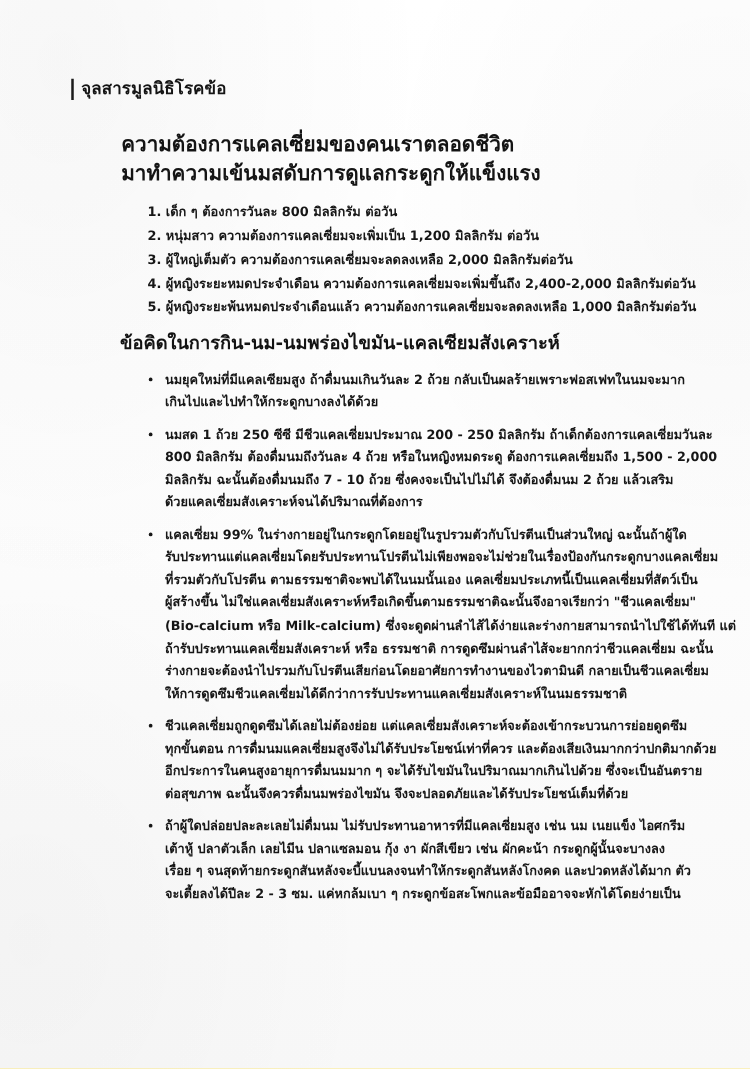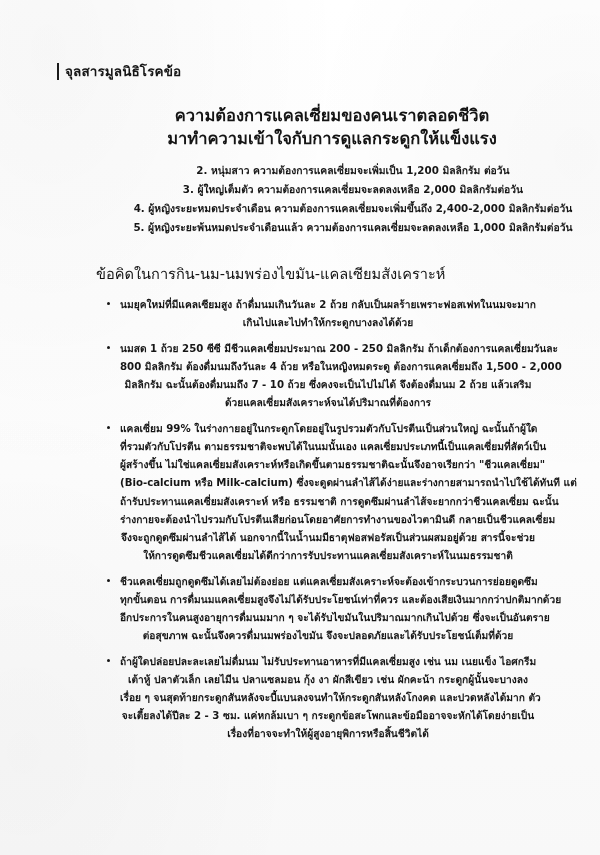--- a/index.html
+++ b/index.html
@@ -15,21 +15,20 @@
     font-family: "DejaVu Sans", "Liberation Sans", sans-serif;
   }
 
   .page {
     position: relative;
     width: 600px;
     height: 855px;
     background: #fde047;
     box-sizing: border-box;
     overflow: hidden;
-    text-align: center;
   }
 
   
   .page::before {
     content: "";
     position: absolute;
     inset: 0;
     background:
       radial-gradient(ellipse at 8% 6%, rgba(0,0,0,0.030) 0%, rgba(0,0,0,0) 38%),
       radial-gradient(ellipse at 96% 18%, rgba(0,0,0,0.022) 0%, rgba(0,0,0,0) 34%),
@@ -97,29 +96,29 @@
     white-space: nowrap;
     font-weight: bold;
   }
 
   
   .section-heading {
     position: absolute;
     left: 96px;
     top: 262px;
     font-size: 14.6px;
-    font-weight: normal;
+    font-weight: bold;
     color: #131313;
     white-space: nowrap;
   }
 
   
   .bullets {
     position: absolute;
-    left: 104px;
+    left: 116px;
     top: 296px;
     width: 432px;
   }
   .bullet {
     position: relative;
     padding-left: 16px;
     margin-bottom: 7.5px;
   }
   .bullet-dot {
     position: absolute;
@@ -148,24 +147,25 @@
 <div class="page">
   <div class="content">
 
     <div class="masthead">
       <div class="masthead-rule"></div>
       <div class="masthead-text">จุลสารมูลนิธิโรคข้อ</div>
     </div>
 
     <div class="headline">
       <div class="headline-line">ความต้องการแคลเซี่ยมของคนเราตลอดชีวิต</div>
-      <div class="headline-line">มาทำความเข้าใจกับการดูแลกระดูกให้แข็งแรง</div>
+      <div class="headline-line">มาทำความเข้นมสดับการดูแลกระดูกให้แข็งแรง</div>
     </div>
 
     <div class="numbered">
+      <div class="numbered-item">1. เด็ก ๆ ต้องการวันละ 800 มิลลิกรัม ต่อวัน</div>
       <div class="numbered-item">2. หนุ่มสาว ความต้องการแคลเซี่ยมจะเพิ่มเป็น 1,200 มิลลิกรัม ต่อวัน</div>
       <div class="numbered-item">3. ผู้ใหญ่เต็มตัว  ความต้องการแคลเซี่ยมจะลดลงเหลือ 2,000 มิลลิกรัมต่อวัน</div>
       <div class="numbered-item">4. ผู้หญิงระยะหมดประจำเดือน ความต้องการแคลเซี่ยมจะเพิ่มขึ้นถึง 2,400-2,000 มิลลิกรัมต่อวัน</div>
       <div class="numbered-item">5. ผู้หญิงระยะพ้นหมดประจำเดือนแล้ว ความต้องการแคลเซี่ยมจะลดลงเหลือ 1,000 มิลลิกรัมต่อวัน</div>
     </div>
 
     <div class="section-heading">ข้อคิดในการกิน-นม-นมพร่องไขมัน-แคลเซียมสังเคราะห์</div>
 
     <div class="bullets">
 
@@ -179,42 +179,41 @@
         <span class="bullet-dot"></span>
         <div class="bullet-line">นมสด 1 ถ้วย 250 ซีซี  มีชีวแคลเซี่ยมประมาณ 200 - 250  มิลลิกรัม ถ้าเด็กต้องการแคลเซี่ยมวันละ</div>
         <div class="bullet-line indent">800 มิลลิกรัม ต้องดื่มนมถึงวันละ 4 ถ้วย หรือในหญิงหมดระดู ต้องการแคลเซี่ยมถึง 1,500 - 2,000</div>
         <div class="bullet-line indent">มิลลิกรัม ฉะนั้นต้องดื่มนมถึง 7 - 10 ถ้วย ซึ่งคงจะเป็นไปไม่ได้ จึงต้องดื่มนม 2 ถ้วย แล้วเสริม</div>
         <div class="bullet-line indent">ด้วยแคลเซี่ยมสังเคราะห์จนได้ปริมาณที่ต้องการ</div>
       </div>
 
       <div class="bullet">
         <span class="bullet-dot"></span>
         <div class="bullet-line">แคลเซี่ยม 99% ในร่างกายอยู่ในกระดูกโดยอยู่ในรูปรวมตัวกับโปรตีนเป็นส่วนใหญ่  ฉะนั้นถ้าผู้ใด</div>
+        <div class="bullet-line indent">รับประทานแต่แคลเซี่ยมโดยรับประทานโปรตีนไม่เพียงพอจะไม่ช่วยในเรื่องป้องกันกระดูกบางแคลเซี่ยม</div>
         <div class="bullet-line indent">ที่รวมตัวกับโปรตีน ตามธรรมชาติจะพบได้ในนมนั้นเอง แคลเซี่ยมประเภทนี้เป็นแคลเซี่ยมที่สัตว์เป็น</div>
         <div class="bullet-line indent">ผู้สร้างขึ้น ไม่ใช่แคลเซี่ยมสังเคราะห์หรือเกิดขึ้นตามธรรมชาติฉะนั้นจึงอาจเรียกว่า "ชีวแคลเซี่ยม"</div>
         <div class="bullet-line indent">(Bio-calcium หรือ Milk-calcium) ซึ่งจะดูดผ่านลำไส้ได้ง่ายและร่างกายสามารถนำไปใช้ได้ทันที แต่</div>
         <div class="bullet-line indent">ถ้ารับประทานแคลเซี่ยมสังเคราะห์ หรือ ธรรมชาติ การดูดซึมผ่านลำไส้จะยากกว่าชีวแคลเซี่ยม ฉะนั้น</div>
         <div class="bullet-line indent">ร่างกายจะต้องนำไปรวมกับโปรตีนเสียก่อนโดยอาศัยการทำงานของไวตามินดี กลายเป็นชีวแคลเซี่ยม</div>
-        <div class="bullet-line indent">จึงจะถูกดูดซึมผ่านลำไส้ได้  นอกจากนี้ในน้ำนมมีธาตุฟอสฟอรัสเป็นส่วนผสมอยู่ด้วย  สารนี้จะช่วย</div>
         <div class="bullet-line indent">ให้การดูดซึมชีวแคลเซี่ยมได้ดีกว่าการรับประทานแคลเซี่ยมสังเคราะห์ในนมธรรมชาติ</div>
       </div>
 
       <div class="bullet">
         <span class="bullet-dot"></span>
         <div class="bullet-line">ชีวแคลเซี่ยมถูกดูดซึมได้เลยไม่ต้องย่อย   แต่แคลเซี่ยมสังเคราะห์จะต้องเข้ากระบวนการย่อยดูดซึม</div>
         <div class="bullet-line indent">ทุกขั้นตอน การดื่มนมแคลเซี่ยมสูงจึงไม่ได้รับประโยชน์เท่าที่ควร และต้องเสียเงินมากกว่าปกติมากด้วย</div>
         <div class="bullet-line indent">อีกประการในคนสูงอายุการดื่มนมมาก ๆ จะได้รับไขมันในปริมาณมากเกินไปด้วย ซึ่งจะเป็นอันตราย</div>
         <div class="bullet-line indent">ต่อสุขภาพ  ฉะนั้นจึงควรดื่มนมพร่องไขมัน  จึงจะปลอดภัยและได้รับประโยชน์เต็มที่ด้วย</div>
       </div>
 
       <div class="bullet">
         <span class="bullet-dot"></span>
         <div class="bullet-line">ถ้าผู้ใดปล่อยปละละเลยไม่ดื่มนม ไม่รับประทานอาหารที่มีแคลเซี่ยมสูง  เช่น นม เนยแข็ง ไอศกรีม</div>
         <div class="bullet-line indent">เต้าหู้ ปลาตัวเล็ก เลยไมีน ปลาแซลมอน กุ้ง งา ผักสีเขียว เช่น ผักคะน้า กระดูกผู้นั้นจะบางลง</div>
         <div class="bullet-line indent">เรื่อย ๆ จนสุดท้ายกระดูกสันหลังจะบี้แบนลงจนทำให้กระดูกสันหลังโกงคด และปวดหลังได้มาก ตัว</div>
         <div class="bullet-line indent">จะเตี้ยลงได้ปีละ 2 - 3 ซม. แค่หกล้มเบา ๆ กระดูกข้อสะโพกและข้อมืออาจจะหักได้โดยง่ายเป็น</div>
-        <div class="bullet-line indent">เรื่องที่อาจจะทำให้ผู้สูงอายุพิการหรือสิ้นชีวิตได้</div>
       </div>
 
     </div>
 
   </div>
 </div>
 
 </body></html>

